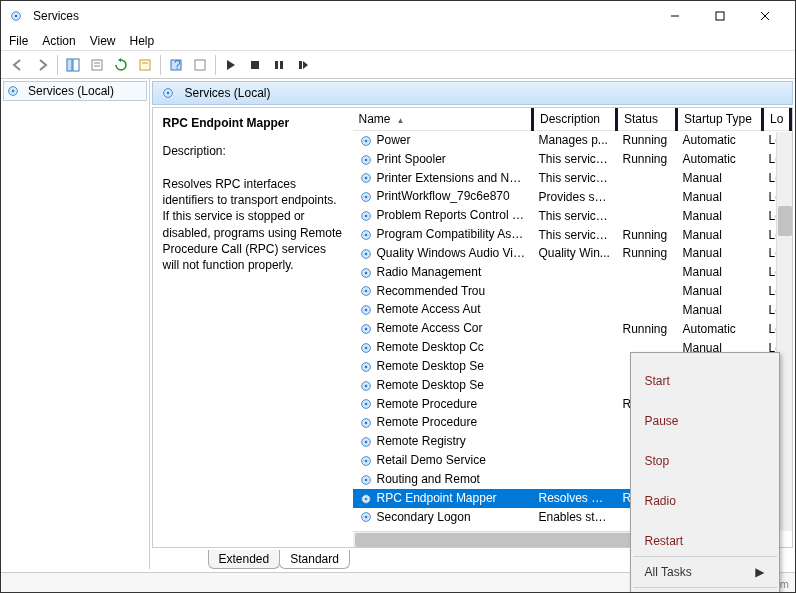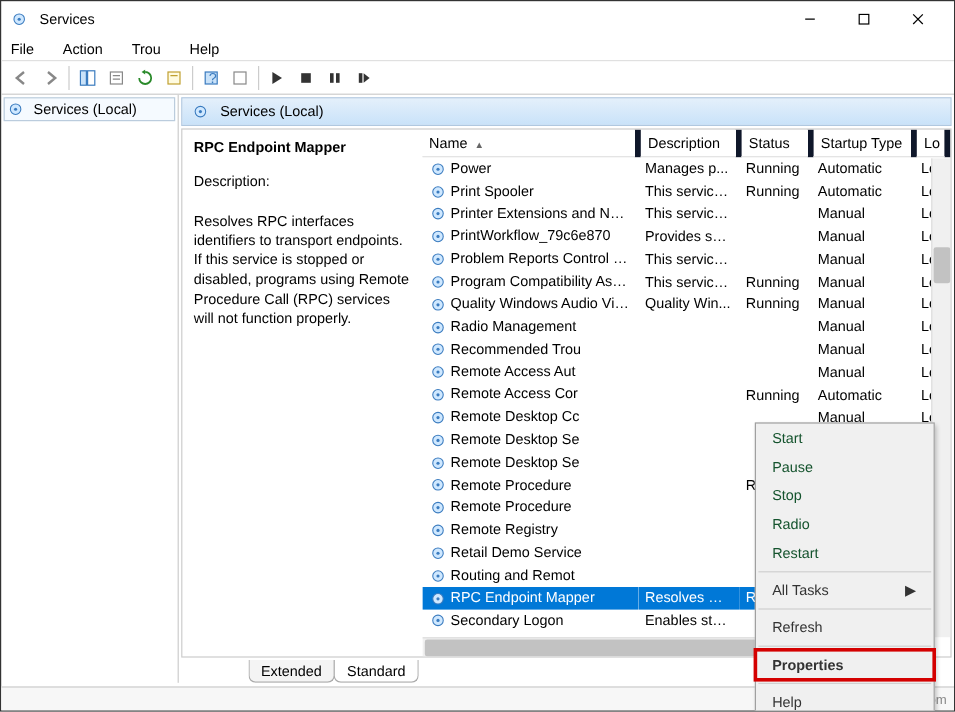--- a/index.html
+++ b/index.html
@@ -2,45 +2,45 @@
 <html><head>
 <meta charset="utf-8">
 <style>
 * { box-sizing: border-box; font-family: "Segoe UI", Tahoma, sans-serif; font-size: 12px; }
 body { margin: 0; background: #fff; width: 796px; height: 593px; overflow: hidden; border: 1px solid #333; position: relative; }
 .titlebar { height: 30px; display: flex; align-items: center; padding: 0 8px; }
 .titlebar .ticon { margin-right: 6px; }
 .titlebar .title { flex: 1; }
 .winbtns { display: flex; gap: 0; }
 .winbtn { width: 45px; height: 28px; display: flex; align-items: center; justify-content: center; }
-.menubar { height: 20px; display: flex; align-items: center; padding: 0 8px; gap: 24px; border-bottom: 1px solid #e0e0e0; }
+.menubar { height: 20px; display: flex; align-items: center; padding: 0 8px; gap: 14px; border-bottom: 1px solid #e0e0e0; }
 .toolbar { height: 28px; display: flex; align-items: center; padding: 2px 6px; gap: 2px; border-bottom: 1px solid #ccc; }
 .tbtn { width: 22px; height: 22px; display: flex; align-items: center; justify-content: center; border: 1px solid transparent; }
 .tsep { width: 1px; height: 20px; background: #ccc; margin: 0 2px; }
 .main { display: flex; height: 490px; }
 .leftpane { width: 152px; border-right: 1px solid #ccc; padding: 2px; }
 .leftpane .node { display: flex; align-items: center; gap: 4px; padding: 2px; border: 1px solid #bcd; background: #f5faff; }
 .rightpane { flex: 1; display: flex; flex-direction: column; position: relative; }
 .paneheader { height: 24px; background: linear-gradient(#e4f0fb,#c9e2f9); border: 1px solid #b0c8e0; margin: 2px; display: flex; align-items: center; padding: 0 8px; gap: 6px; }
 .body2 { flex: 1; display: flex; margin: 0 2px; border: 1px solid #ccc; position: relative; }
 .detail { width: 200px; padding: 8px 10px; }
 .detail h3 { margin: 0 0 14px 0; font-size: 12px; font-weight: bold; }
 .detail .dlabel { margin-bottom: 18px; }
 .listwrap { flex: 1; overflow: hidden; position: relative; }
 table.svc { width: 100%; border-collapse: collapse; table-layout: fixed; }
-table.svc th { text-align: left; font-weight: normal; padding: 4px 6px; background: #fff; border-right: 5px solid #0f172a; border-bottom: 1px solid #e4e4e4; position: sticky; top: 0; white-space: nowrap; overflow: hidden; margin-left: 20px; }
+table.svc th { text-align: left; font-weight: normal; padding: 4px 6px; background: #fff; border-right: 3px solid #0f172a; border-bottom: 1px solid #e4e4e4; position: sticky; top: 0; white-space: nowrap; overflow: hidden; margin-left: 20px; }
 table.svc td { padding: 2px 6px; white-space: nowrap; overflow: hidden; text-overflow: ellipsis; }
 table.svc tr.sel td { background: #0078d7; color: #fff; }
 .gear { display: inline-block; width: 14px; height: 14px; vertical-align: middle; margin-right: 4px; }
 .tabs { height: 22px; display: flex; align-items: flex-end; padding-left: 58px; margin-top: -1px; }
 .tab { border: 1px solid #aaa; border-top: none; padding: 2px 10px; background: #fff; border-radius: 0 0 6px 6px; margin-right: -1px; position: relative; }
 .tab.inactive { background: #f4f4f4; }
 .ctxmenu { position: absolute; left: 480px; top: 273px; width: 150px; background: #f0f0f0; border: 1px solid #a0a0a0; box-shadow: 2px 2px 4px rgba(0,0,0,.25); z-index: 50; }
 .ctxmenu .mi { padding: 5px 14px; color: #333; display: flex; justify-content: space-between; align-items: center; }
-.ctxmenu .mi.dis { color: #14532d; }
+.ctxmenu .mi.dis { color: #7f1d1d; margin-top: 16px; }
 .ctxmenu .sep { height: 1px; background: #d0d0d0; margin: 3px 2px; }
 .ctxmenu .mi.hl { outline: 3px solid #d40000; outline-offset: -1px; font-weight: bold; }
 .vscroll { position: absolute; right: 0; top: 24px; bottom: 16px; width: 16px; background: #f0f0f0; border-left: 1px solid #ddd; }
 .vscroll .thumb { position: absolute; top: 74px; width: 14px; left: 1px; height: 30px; background: #c2c2c2; border-radius: 2px; }
 .hscroll { position: absolute; left: 0; right: 16px; bottom: 0; height: 16px; background: #f0f0f0; border-top: 1px solid #ddd; }
 .hscroll .thumb { position: absolute; left: 2px; top: 1px; height: 14px; width: 300px; background: #c2c2c2; border-radius: 2px; }
 .status { position:absolute; bottom:0; left:0; right:0; height:20px; border-top:1px solid #ccc; background:#f7f7f7; }
 .watermark { position:absolute; right:6px; bottom:2px; font-size:11px; color:#888; }
 .sorti { font-size:8px; color:#666; margin-left:6px; }
 </style>
@@ -71,21 +71,21 @@
           <line x1="1" y1="1" x2="9" y2="9" stroke="#000"></line>
           <line x1="9" y1="1" x2="1" y2="9" stroke="#000"></line>
         </svg>
       </div>
   </div>
 </div>
 
 <div class="menubar">
   <span>File</span>
   <span>Action</span>
-  <span>Trou</span>
+  <span>View</span>
   <span>Help</span>
 </div>
 
 <div class="toolbar">
   <div class="tbtn">
       <svg width="14" height="14">
         <path d="M9 2 L3 7 L9 12" fill="none" stroke="#888" stroke-width="2"></path>
       </svg>
     </div>
   <div class="tbtn">

